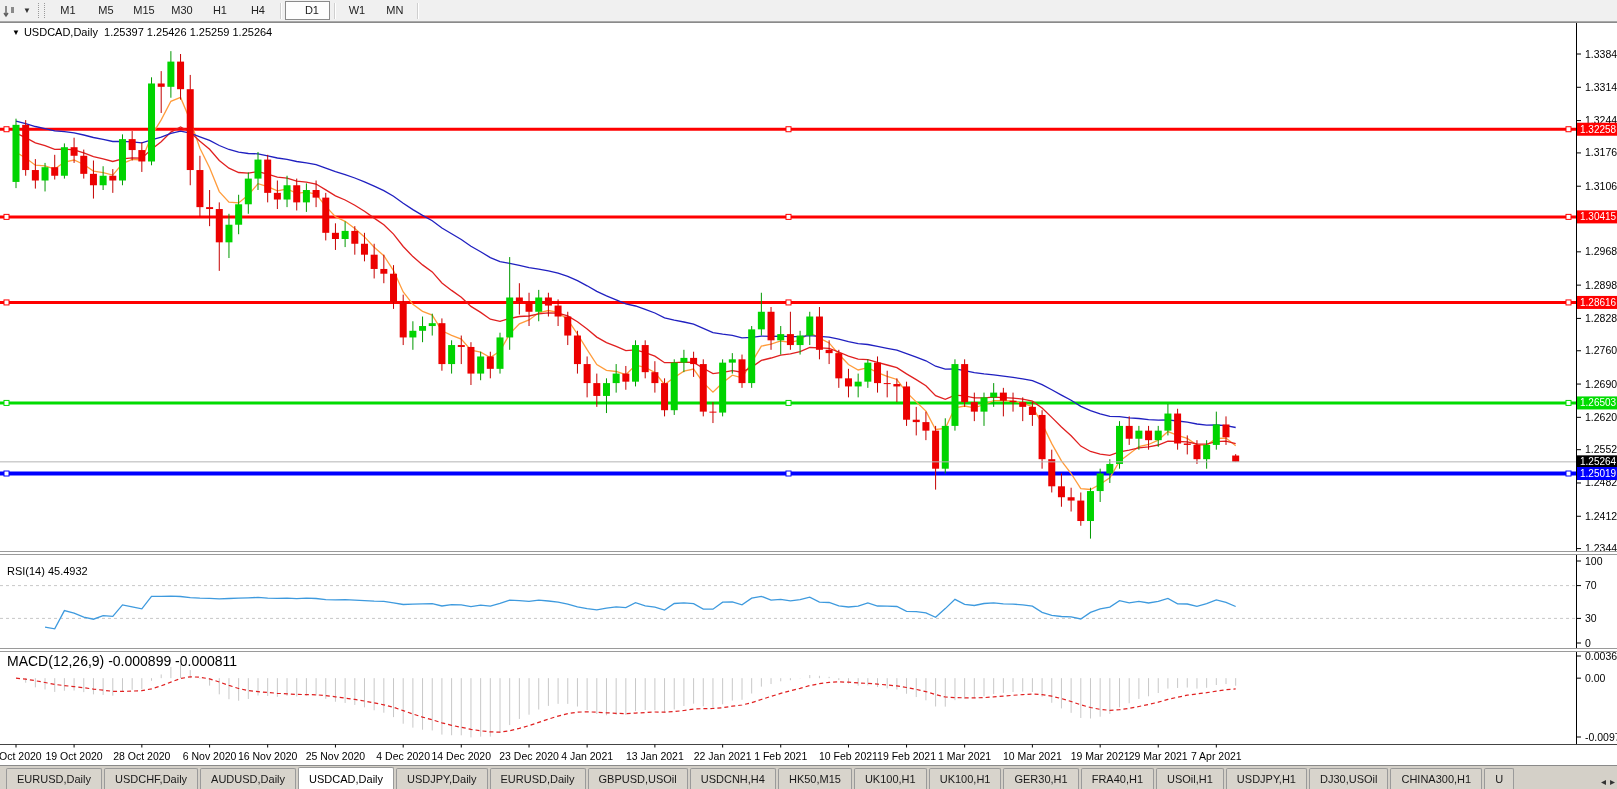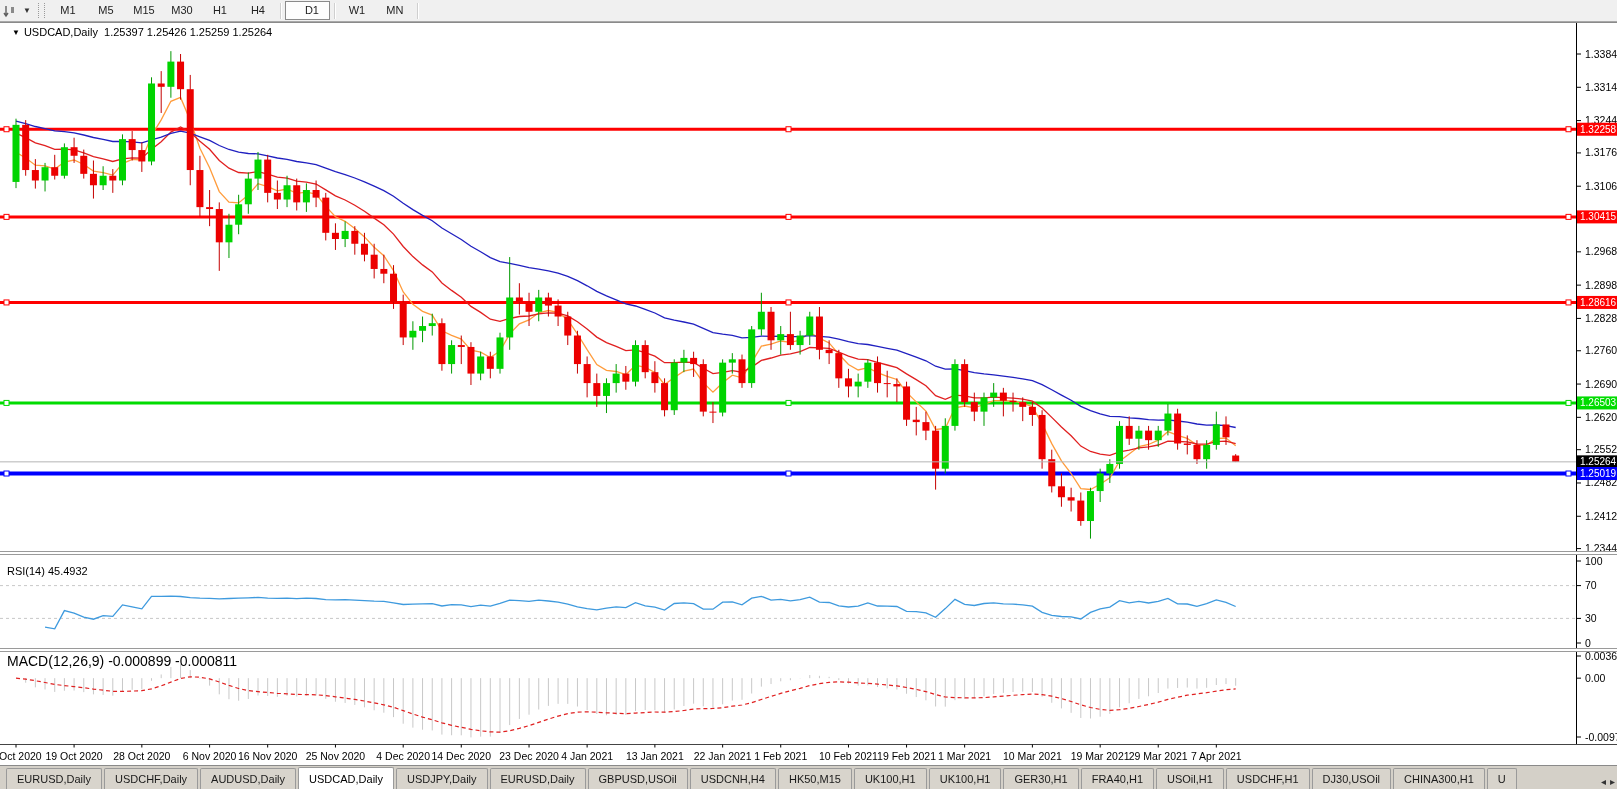--- a/index.html
+++ b/index.html
@@ -620,21 +620,21 @@
         <span class="tab">USDJPY,Daily</span>
         <span class="tab">EURUSD,Daily</span>
         <span class="tab">GBPUSD,USOil</span>
         <span class="tab">USDCNH,H4</span>
         <span class="tab">HK50,M15</span>
         <span class="tab">UK100,H1</span>
         <span class="tab">UK100,H1</span>
         <span class="tab">GER30,H1</span>
         <span class="tab">FRA40,H1</span>
         <span class="tab">USOil,H1</span>
-        <span class="tab">USDCHF,H1</span>
+        <span class="tab">USDJPY,H1</span>
         <span class="tab">DJ30,USOil</span>
         <span class="tab">CHINA300,H1</span>
         <span class="tab">U</span>
       </span>
     <span id="tab-scroll">
       <span id="scrL">◂</span>
       <span id="scrR">▸</span>
     </span>
   </div>
 </div>

